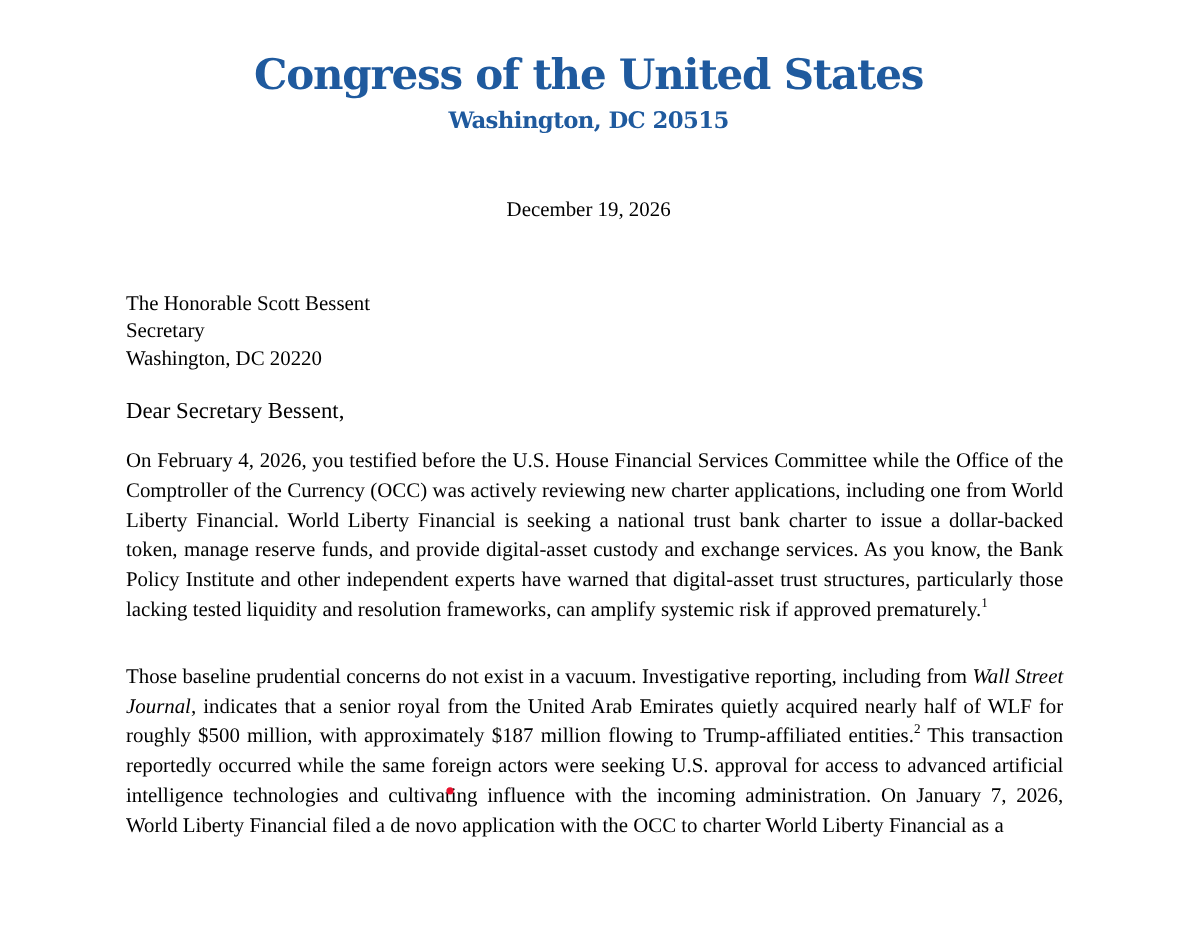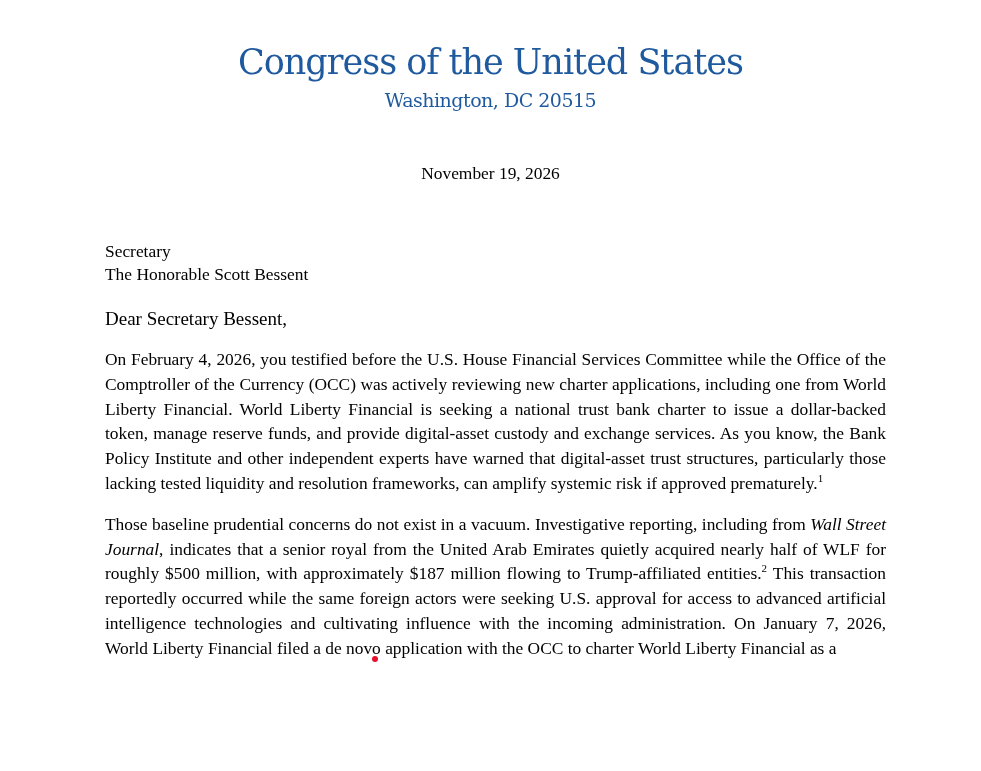--- a/index.html
+++ b/index.html
@@ -12,29 +12,29 @@
     overflow: hidden;
     font-family: "Liberation Serif", "DejaVu Serif", serif;
     color: #000000;
   }
   .letterhead {
     text-align: center;
     padding-top: 42px;
   }
   .letterhead-title {
     font-family: "DejaVu Serif", "Liberation Serif", serif;
-    font-weight: normal;
+    font-weight: bold;
     font-size: 35px;
     letter-spacing: -1px;
     color: #1f5a9e;
   }
   .letterhead-subtitle {
     margin-top: 7px;
     font-family: "DejaVu Serif", "Liberation Serif", serif;
-    font-weight: normal;
+    font-weight: bold;
     font-size: 19px;
     letter-spacing: -0.5px;
     color: #1f5a9e;
   }
   .date-line {
     margin-top: 52px;
     text-align: center;
     font-size: 17.4px;
   }
   .recipient {
@@ -46,21 +46,21 @@
     margin: 22px 95px 0 105px;
     font-size: 19px;
   }
   .body-paragraph {
     margin: 17px 95px 0 105px;
     font-size: 17.4px;
     line-height: 24.8px;
     text-align: justify;
   }
   .body-paragraph + .body-paragraph {
-    margin-top: 16px;
+    margin-top: 31px;
   }
   .body-paragraph em {
     font-style: italic;
   }
   .body-paragraph sup {
     font-size: 11px;
     line-height: 0;
     vertical-align: super;
   }
   .click-marker {
@@ -76,25 +76,26 @@
 </head>
 <body>
 
 <div class="page">
 
   <header class="letterhead">
     <div class="letterhead-title" style="color: rgb(31, 90, 158);">Congress of the United States</div>
     <div class="letterhead-subtitle" style="color: rgb(31, 90, 158);">Washington, DC 20515</div>
   </header>
 
-  <div class="date-line">November 19, 2026</div>
+  <div class="date-line">December 19, 2026</div>
 
   <div class="recipient">
+    <div>The Honorable Scott Bessent</div>
     <div>Secretary</div>
-    <div>The Honorable Scott Bessent</div>
+    <div>Washington, DC 20220</div>
   </div>
 
   <div class="salutation">Dear Secretary Bessent,</div>
 
   <p class="body-paragraph"><span>On February 4, 2026, you testified before the U.S. House Financial Services Committee while the Office of the Comptroller of the Currency (OCC) was actively reviewing new charter applications, including one from World Liberty Financial. World Liberty Financial is seeking a national trust bank charter to issue a dollar-backed token, manage reserve funds, and provide digital-asset custody and exchange services. As you know, the Bank Policy Institute and other independent experts have warned that digital-asset trust structures, particularly those lacking tested liquidity and resolution frameworks, can amplify systemic risk if approved prematurely.</span><sup>1</sup></p>
 
   <p class="body-paragraph"><span>Those baseline prudential concerns do not exist in a vacuum. Investigative reporting, including from </span><em>Wall Street Journal</em><span>, indicates that a senior royal from the United Arab Emirates quietly acquired nearly half of WLF for roughly $500 million, with approximately $187 million flowing to Trump-affiliated entities.</span><sup>2</sup><span> This transaction reportedly occurred while the same foreign actors were seeking U.S. approval for access to advanced artificial intelligence technologies and cultivating influence with the incoming administration. On January 7, 2026, World Liberty Financial filed a de novo application with the OCC to charter World Liberty Financial as a</span></p>
 
   <div class="click-marker" style="background: rgb(232, 17, 45);"></div>
 

